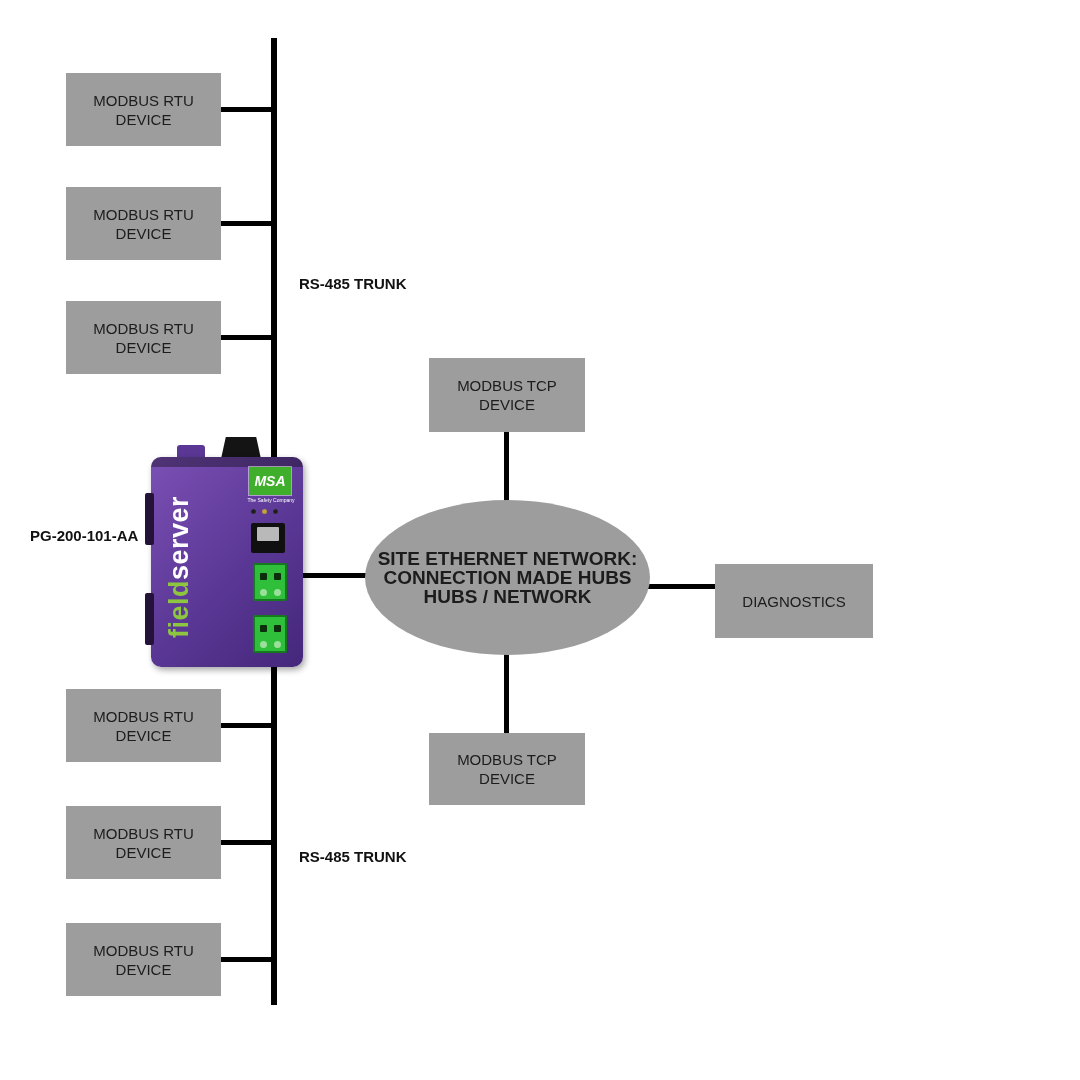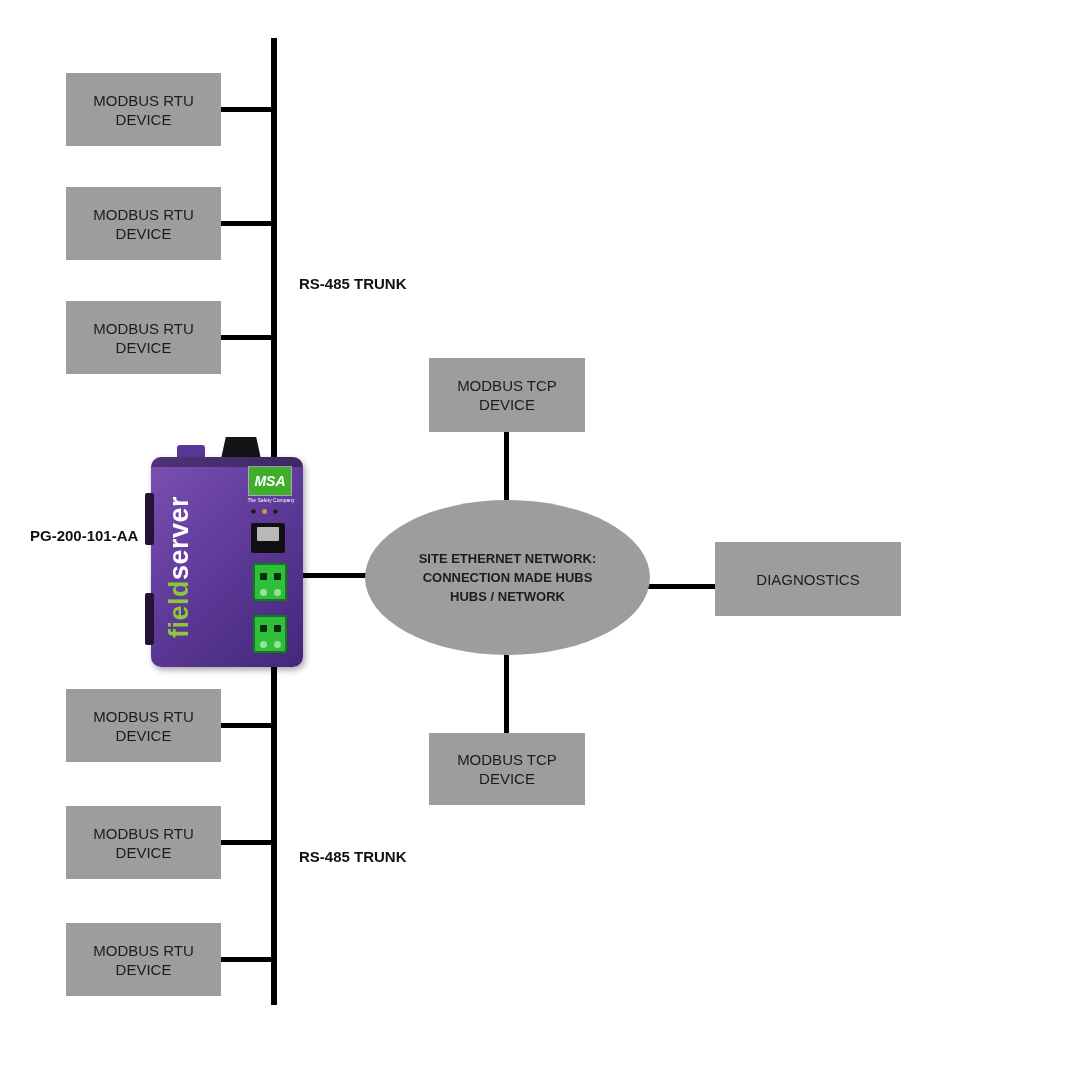--- a/index.html
+++ b/index.html
@@ -26,21 +26,21 @@
   .rtu{left:66px;width:155px;height:73px;}
   .stub{left:221px;width:52px;height:5px;}
   .trunk{left:271px;top:38px;width:6px;height:967px;}
   .free-label{
     position:absolute;font-weight:700;font-size:15px;color:#111111;z-index:4;white-space:nowrap;
   }
   
   .ellipse{
     position:absolute;left:365px;top:500px;width:285px;height:155px;border-radius:50%;
     background:var(--box-fill);z-index:3;display:flex;flex-direction:column;align-items:center;justify-content:center;
-    color:var(--box-text);font-weight:700;font-size:13px;line-height:19px;text-align:right;
+    color:var(--box-text);font-weight:700;font-size:19px;line-height:19px;text-align:right;
   }
   
   .device{position:absolute;left:145px;top:435px;width:165px;height:235px;z-index:5;}
   .dev-body{
     position:absolute;left:6px;top:22px;width:152px;height:210px;border-radius:10px;
     background:linear-gradient(135deg,#7b50b4 0%,var(--gateway-purple) 55%,var(--gateway-purple-dark) 100%);
     box-shadow:2px 3px 6px rgba(0,0,0,0.35);
   }
   .dev-topband{position:absolute;left:6px;top:22px;width:152px;height:10px;border-radius:10px 10px 0 0;background:rgba(0,0,0,0.35);}
   .dev-knob{position:absolute;left:76px;top:2px;width:40px;height:22px;background:#141414;clip-path:polygon(12% 0,88% 0,100% 100%,0 100%);}
@@ -166,17 +166,17 @@
 
   <div class="gray-box" style="left:429px;top:358px;width:156px;height:74px">
     <span>MODBUS TCP</span>
     <span>DEVICE</span>
   </div>
   <div class="gray-box" style="left:429px;top:733px;width:156px;height:72px">
     <span>MODBUS TCP</span>
     <span>DEVICE</span>
   </div>
 
-  <div class="gray-box" style="left:715px;top:542px;width:186px;height:74px">
+  <div class="gray-box" style="left:715px;top:564px;width:158px;height:74px">
     <span>DIAGNOSTICS</span>
   </div>
 
 </div>
 
 </body></html>

